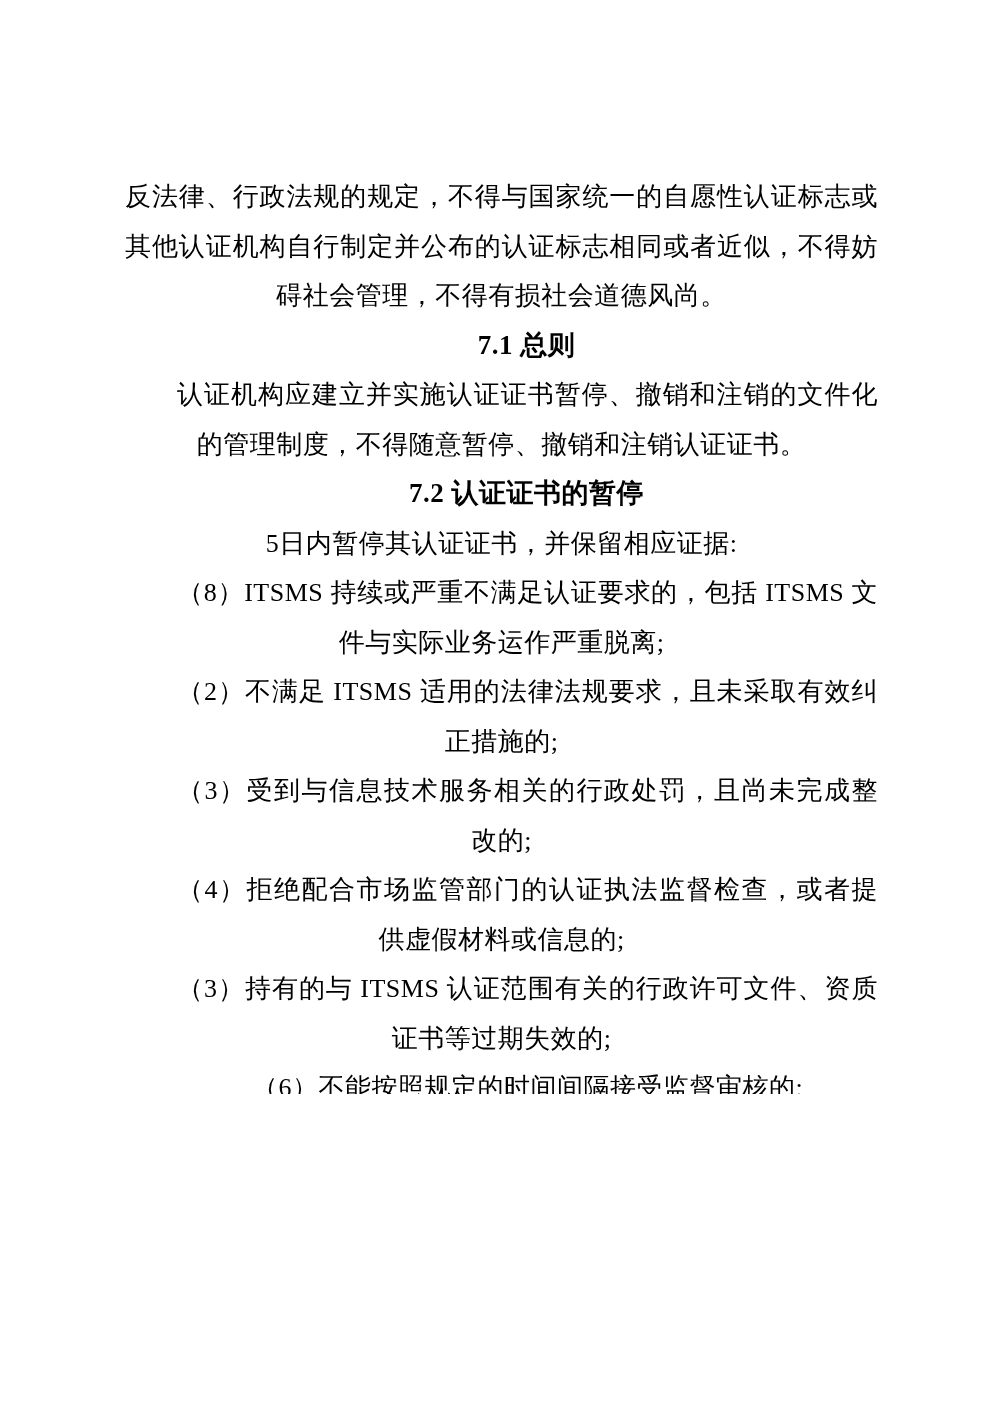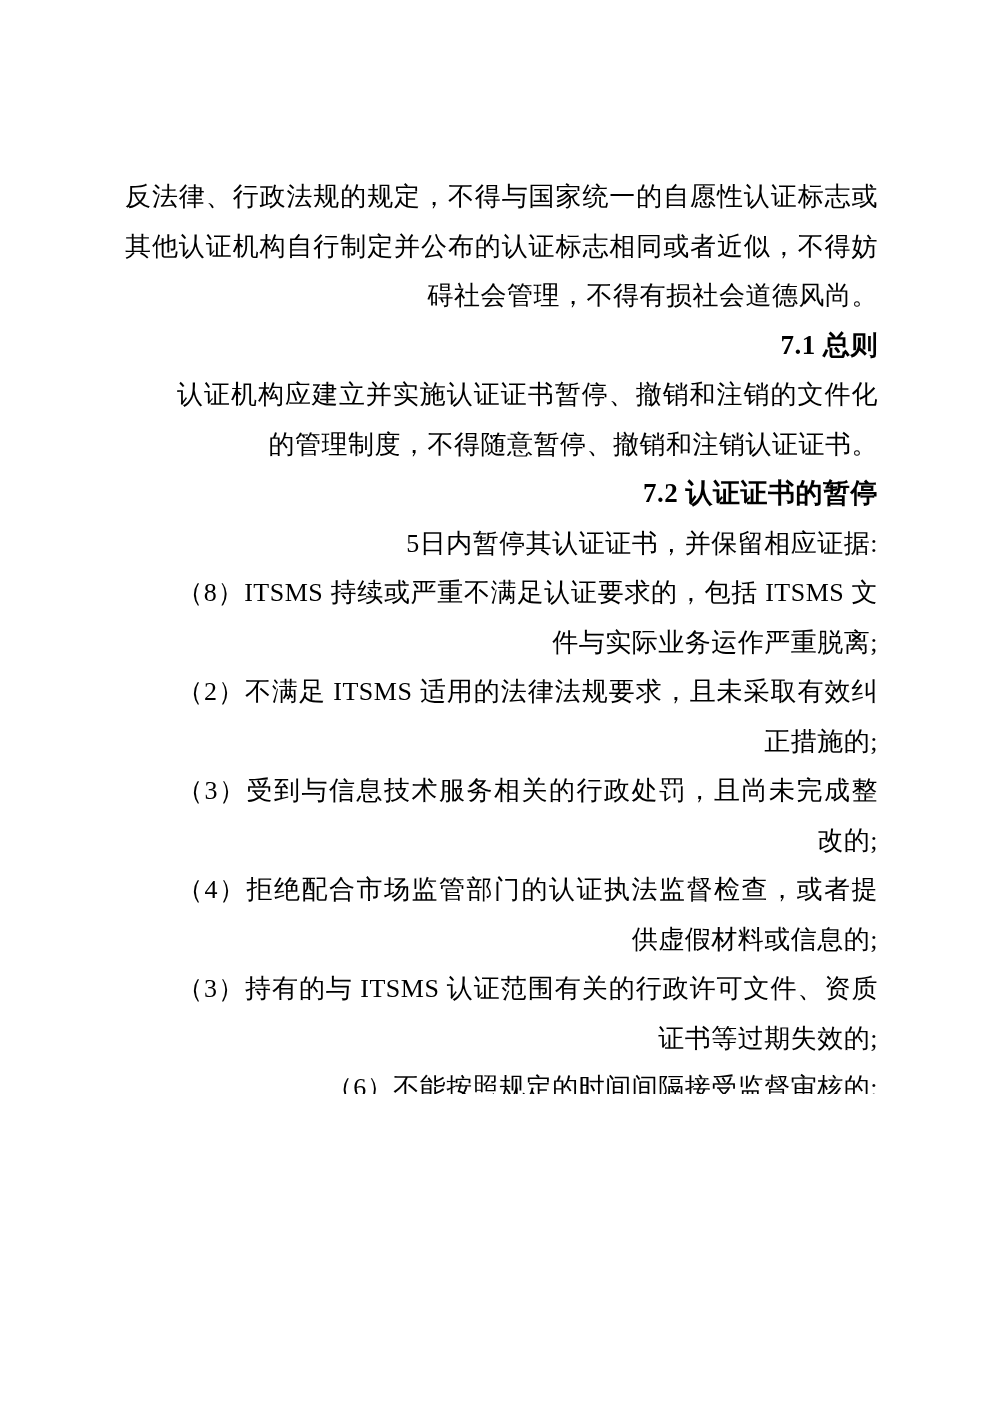--- a/index.html
+++ b/index.html
@@ -21,21 +21,21 @@
     left: 125px;
     top: 0;
     width: 753px;
     padding-top: 172px;
   }
   .line {
     line-height: 49.5px;
     font-size: 26px;
     letter-spacing: 0.5px;
     white-space: nowrap;
-    text-align: right;
+    text-align: center;
   }
   .line.fill {
     white-space: normal;
     text-align: justify;
     text-align-last: justify;
     -moz-text-align-last: justify;
   }
   .line.indent {
     padding-left: 52px;
   }

